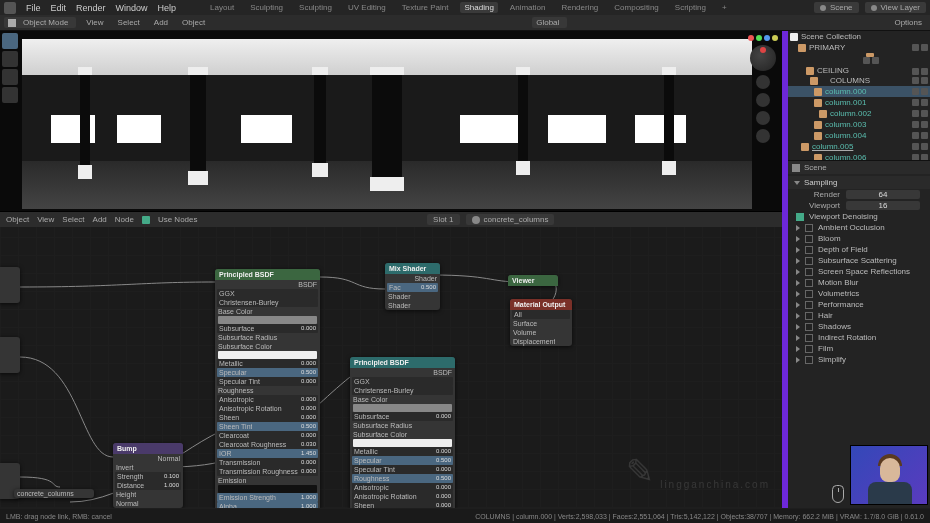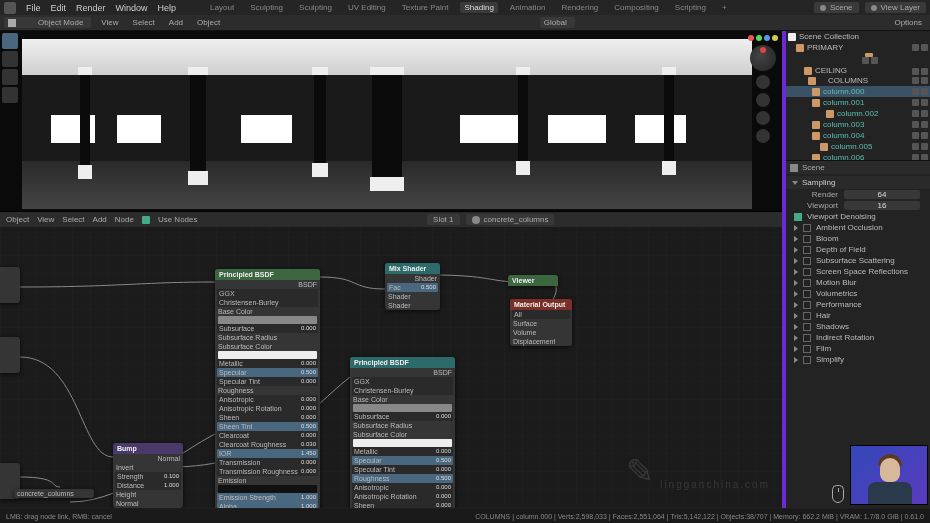--- a/index.html
+++ b/index.html
@@ -11,30 +11,30 @@
 .menubar .item { color: #ccc; cursor: pointer; }
 .menubar .tabs { display: flex; gap: 8px; margin-left: 20px; font-size: 8px; color: #888; }
 .menubar .tabs .tab { padding: 1px 4px; }
 .menubar .tabs .tab.active { background: #3a3a3a; color: #ddd; border-radius: 2px; }
 .menubar .right { margin-left: auto; display: flex; gap: 6px; align-items: center; }
 .scene-chip { background: #3a3a3a; padding: 1px 6px; border-radius: 2px; font-size: 8px; display: flex; gap: 4px; align-items: center; }
 .scene-chip .dot { width: 6px; height: 6px; background: #888; border-radius: 50%; }
 
 
 .toolbar2 { height: 16px; background: #2c2c2c; display: flex; align-items: center; padding: 0 4px; gap: 6px; font-size: 8px; border-bottom: 1px solid #111; }
-.toolbar2 .mode-chip { background: #383838; padding: 1px 8px 1px 4px; border-radius: 2px; display: flex; gap: 22px; align-items: center; }
+.toolbar2 .mode-chip { background: #383838; padding: 1px 8px 1px 4px; border-radius: 2px; display: flex; gap: 7px; align-items: center; }
 .toolbar2 .mode-chip .ico { width: 8px; height: 8px; background: #aaa; }
 .toolbar2 .mini { color: #aaa; padding: 1px 4px; }
 .toolbar2 .center { margin: 0 auto; display: flex; gap: 6px; align-items: center; }
 .toolbar2 .right { display: flex; gap: 4px; align-items: center; }
 
 
 .split { display: flex; height: 477px; }
 .left-col { flex: 1; display: flex; flex-direction: column; }
-.right-col { width: 148px; background: #232323; border-left: 4px solid #6d28d9; display: flex; flex-direction: column; }
+.right-col { width: 148px; background: #232323; border-left: 6px solid #6d28d9; display: flex; flex-direction: column; }
 
 
 .viewport { height: 180px; position: relative; background: #0a0a0a; overflow: hidden; }
 .viewport .toolstrip { position: absolute; left: 2px; top: 2px; display: flex; flex-direction: column; gap: 2px; }
 .viewport .toolstrip .tool { width: 16px; height: 16px; background: #333; border-radius: 2px; }
 .viewport .toolstrip .tool.active { background: #4a6780; }
 .viewport .gizmo-strip { position: absolute; right: 4px; top: 4px; display: flex; flex-direction: column; gap: 4px; align-items: center; }
 .viewport .navball { width: 26px; height: 26px; background: radial-gradient(circle at 40% 40%, #444, #222); border-radius: 50%; position: relative; }
 .viewport .navball::after { content: ""; position: absolute; width: 6px; height: 6px; background: #d44; border-radius: 50%; top: 2px; left: 10px; }
 .viewport .gizmo-btn { width: 14px; height: 14px; background: #333; border-radius: 50%; }
@@ -516,21 +516,21 @@
             </span>
           </div>
           <div class="row" style="padding-left: 26px;">
             <span class="ico"></span>
             <span class="name teal">column.001</span>
             <span class="toggles">
               <span></span>
               <span></span>
             </span>
           </div>
-          <div class="row" style="padding-left: 40px;">
+          <div class="row" style="padding-left: 31px;">
             <span class="ico"></span>
             <span class="name teal">column.002</span>
             <span class="toggles">
               <span></span>
               <span></span>
             </span>
           </div>
           <div class="row" style="padding-left: 26px;">
             <span class="ico"></span>
             <span class="name teal">column.003</span>
@@ -540,21 +540,21 @@
             </span>
           </div>
           <div class="row" style="padding-left: 26px;">
             <span class="ico"></span>
             <span class="name teal">column.004</span>
             <span class="toggles">
               <span></span>
               <span></span>
             </span>
           </div>
-          <div class="row" style="padding-left: 34px;">
+          <div class="row" style="padding-left: 13px; text-decoration: underline;">
             <span class="ico"></span>
             <span class="name teal">column.005</span>
             <span class="toggles">
               <span></span>
               <span></span>
             </span>
           </div>
           <div class="row" style="padding-left: 26px;">
             <span class="ico"></span>
             <span class="name teal">column.006</span>

